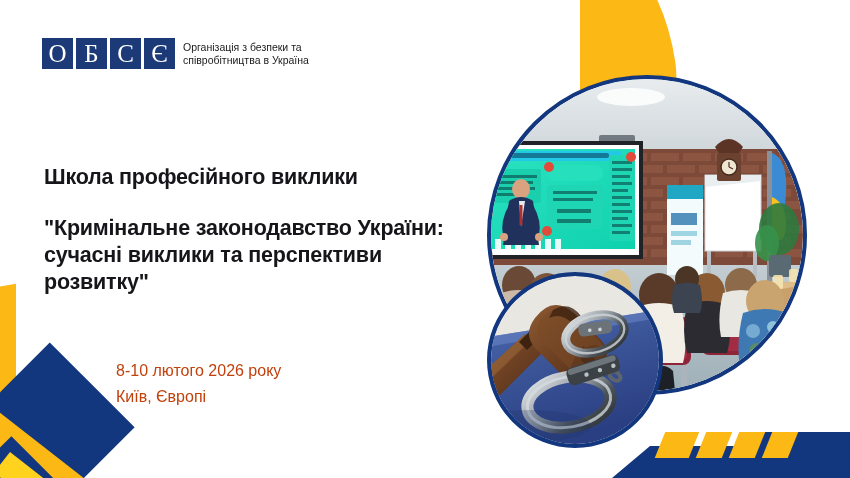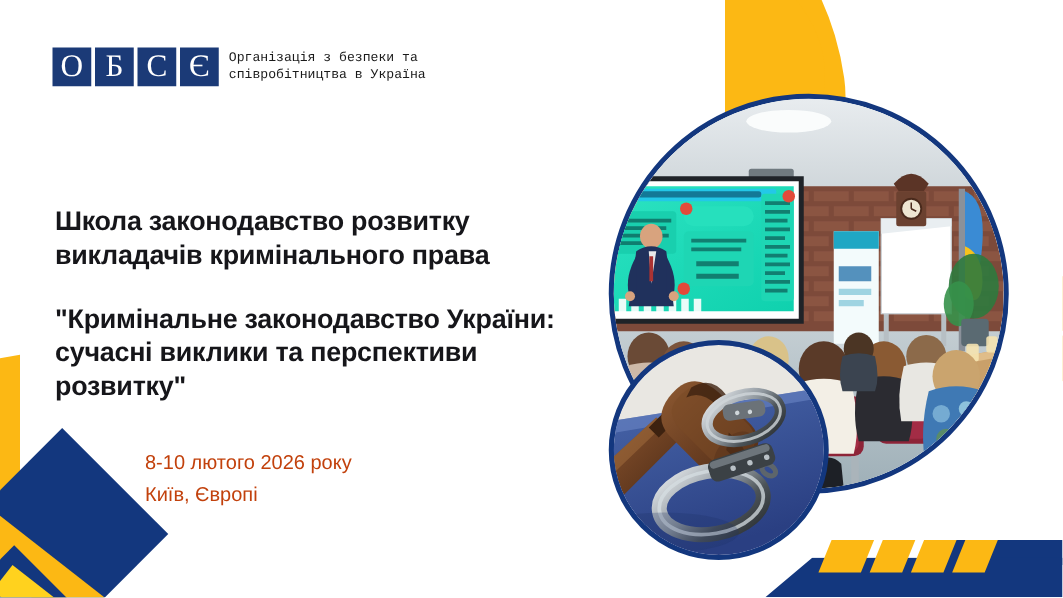--- a/index.html
+++ b/index.html
@@ -141,21 +141,21 @@
     width: 31px; height: 31px;
     background: #1B3A77;
     color: #ffffff;
     font-family: "Liberation Serif", serif;
     font-size: 25px;
     line-height: 31px;
     text-align: center;
     font-weight: 400;
   }
   .logo-text {
-    font-family: Liberation Mono, monospace;
+    font-family: Liberation Sans, sans-serif;
     font-size: 10.5px;
     line-height: 13px;
     color: #1a1a1a;
     max-width: 160px;
   }
 
   
   .headline {
     position: absolute;
     left: 44px; top: 164px;
@@ -245,22 +245,21 @@
       <div class="logo-sq">Є</div>
     </div>
     <div class="logo-text">
       <div>Організація з безпеки та</div>
       <div>співробітництва в Україна</div>
     </div>
   </div>
 
   <div class="headline">
     <p class="title-main">
-      <span>Школа законодавство розвитку</span><br>
-      <span>викладачів кримінального права</span>
+      <span>Школа професійного виклики</span><br>
     </p>
     <p class="title-quote">
       <span>"Кримінальне законодавство України:</span><br>
       <span>сучасні виклики та перспективи</span><br>
       <span>розвитку"</span>
     </p>
   </div>
 
   <div class="meta">
     <div>8-10 лютого 2026 року</div>

